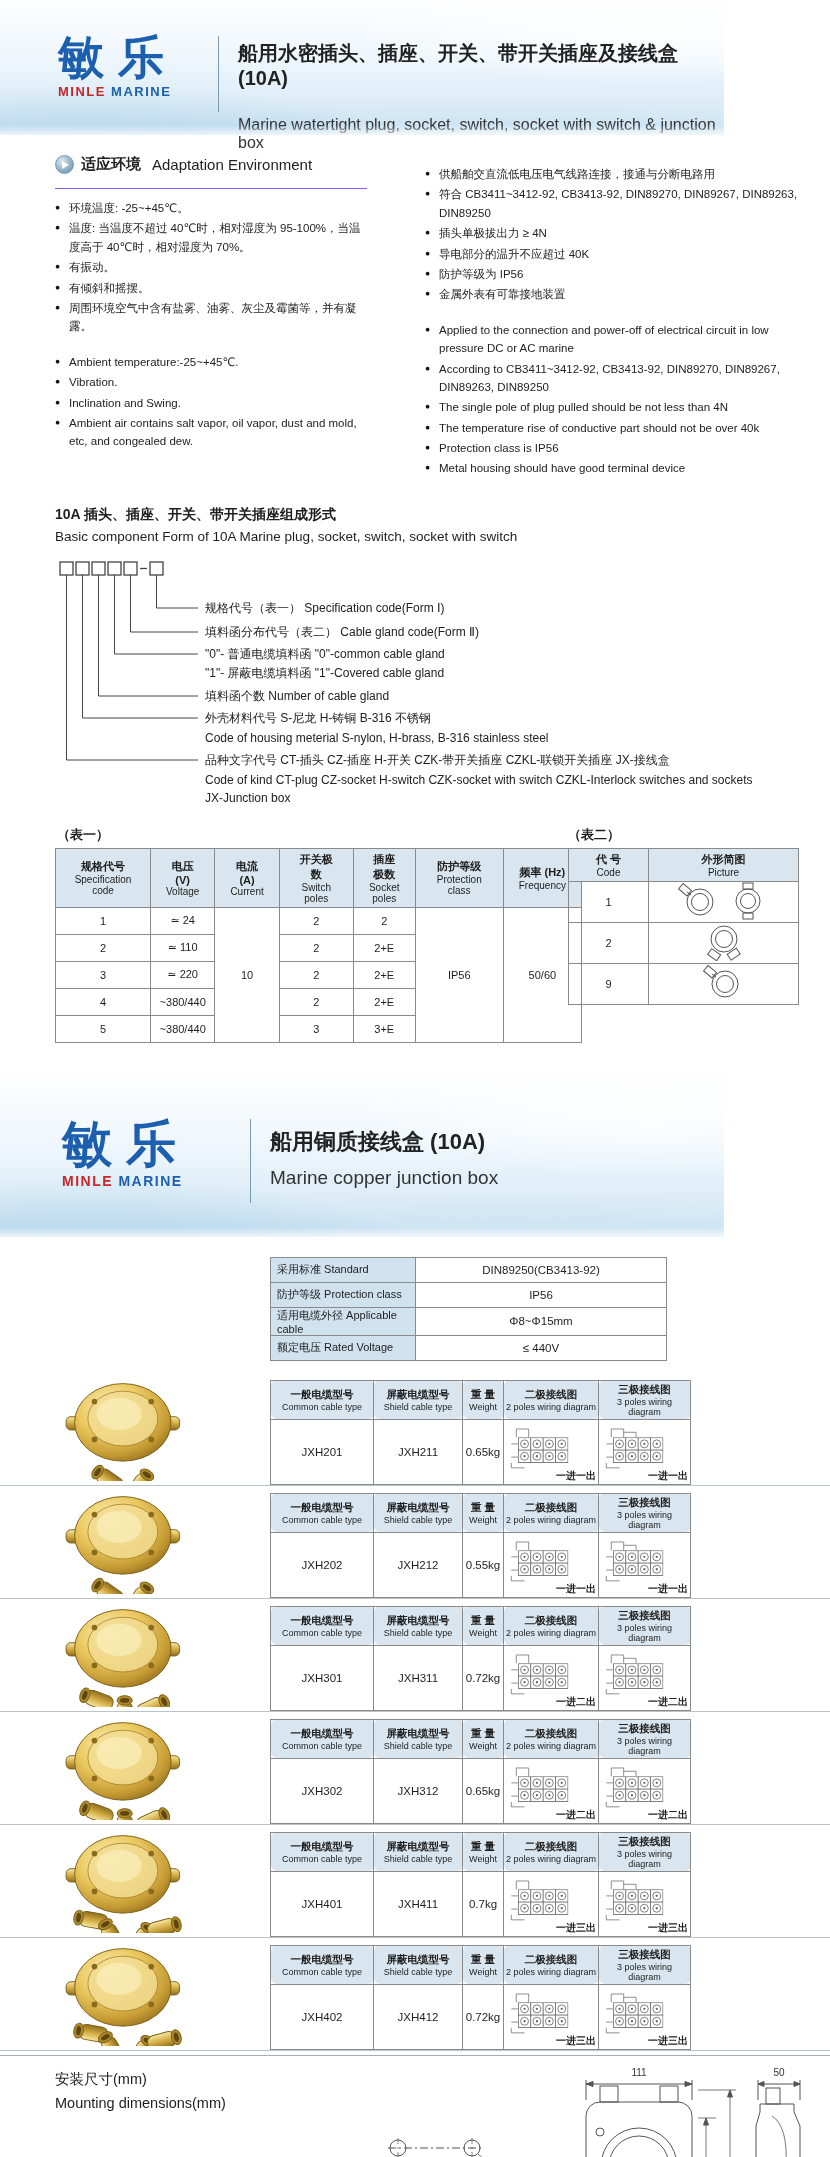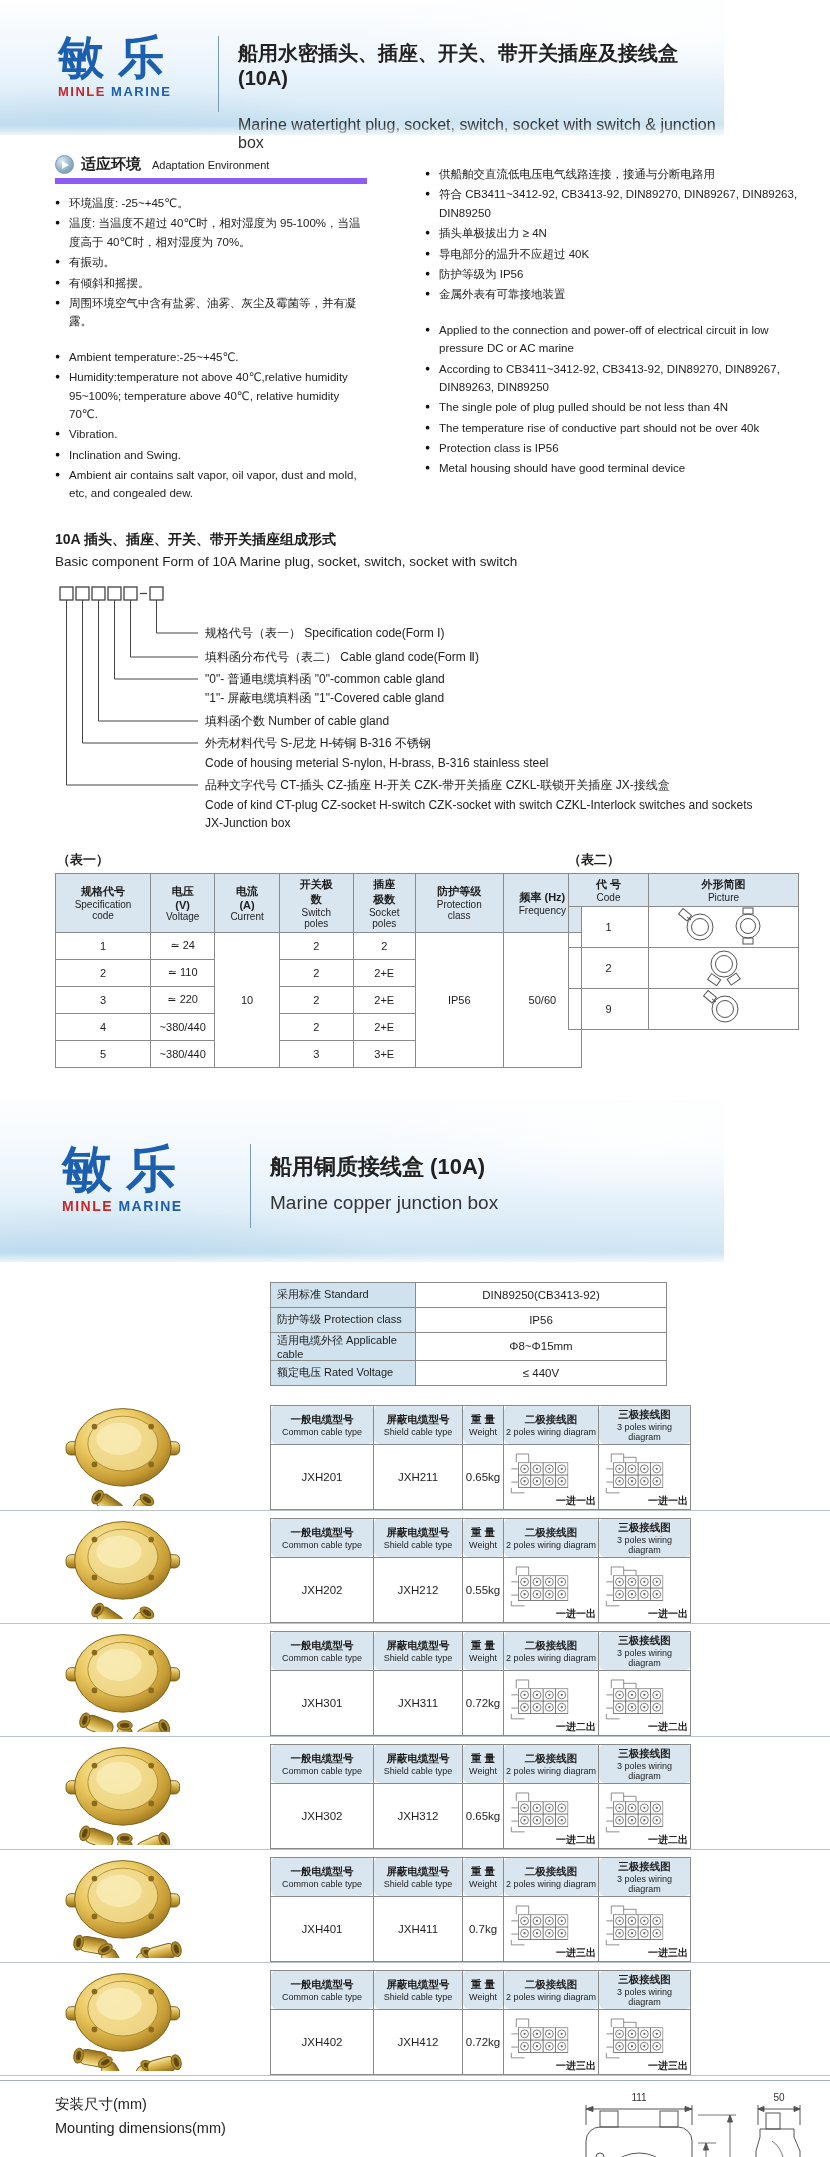--- a/index.html
+++ b/index.html
@@ -38,28 +38,28 @@
   .htitle-en{color:#333;}
   .band1 .htitle-cn{font-size:20px;}
   .band1 .htitle-en{font-size:16px;margin-top:26px;}
   .band2 .htitle-cn{font-size:22px;}
   .band2 .htitle-en{font-size:19px;margin-top:10px;}
 
   
   .cols{display:flex;gap:58px;padding:20px 28px 0 55px;}
   .col-l{width:312px;flex:none;}
   .col-r{flex:1;min-width:0;}
-  .sechead{display:flex;align-items:center;gap:7px;border-bottom:6px solid #8b5cf6;padding-bottom:4px;}
+  .sechead{display:flex;align-items:center;gap:7px;border-bottom:1px solid #8b5cf6;padding-bottom:14px;}
   .picon{width:17px;height:17px;border-radius:50%;flex:none;position:relative;
     background:radial-gradient(circle at 35% 30%,#dceaf2 0%,#9dbccd 45%,#5d8aa5 100%);
     border:1px solid #7d9ab5;}
   .picon::after{content:"";position:absolute;left:6px;top:4.5px;border-left:7px solid #fff;
     border-top:4.5px solid transparent;border-bottom:4.5px solid transparent;}
   .sechead .t-cn{font-size:15px;font-weight:bold;color:#222;}
-  .sechead .t-en{font-size:11px;color:#222;margin-left:4px;}
+  .sechead .t-en{font-size:15px;color:#222;margin-left:4px;}
   ul.blist{list-style:none;margin:10px 0 0 0;padding:0;}
   ul.blist.en{margin-top:17px;}
   ul.blist li{position:relative;padding-left:14px;font-size:11.5px;line-height:1.6;color:#222;margin-bottom:2px;}
   ul.blist li::before{content:"●";position:absolute;left:0;top:0;font-size:8.5px;line-height:1.9;color:#111;}
 
   
   .component{margin-top:26px;padding-left:55px;}
   .comp-title-cn{font-size:14px;font-weight:bold;}
   .comp-title-en{font-size:13.5px;margin-top:5px;}
   .codediagram{position:relative;width:830px;height:258px;margin-left:-55px;margin-top:10px;}
@@ -228,21 +228,20 @@
       </div>
       <ul class="blist">
         <li>环境温度: -25~+45℃。</li>
         <li>温度: 当温度不超过 40℃时，相对湿度为 95-100%，当温度高于 40℃时，相对湿度为 70%。</li>
         <li>有振动。</li>
         <li>有倾斜和摇摆。</li>
         <li>周围环境空气中含有盐雾、油雾、灰尘及霉菌等，并有凝露。</li>
       </ul>
       <ul class="blist en">
         <li>Ambient temperature:-25~+45℃.</li>
-        <li>Humidity:temperature not above 40℃,relative humidity 95~100%; temperature above 40℃, relative humidity 70℃.</li>
         <li>Vibration.</li>
         <li>Inclination and Swing.</li>
         <li>Ambient air contains salt vapor, oil vapor, dust and mold, etc, and congealed dew.</li>
       </ul>
     </div>
     <div class="col-r">
       <ul class="blist">
         <li>供船舶交直流低电压电气线路连接，接通与分断电路用</li>
         <li>符合 CB3411~3412-92, CB3413-92, DIN89270, DIN89267, DIN89263, DIN89250</li>
         <li>插头单极拔出力 ≥ 4N</li>

